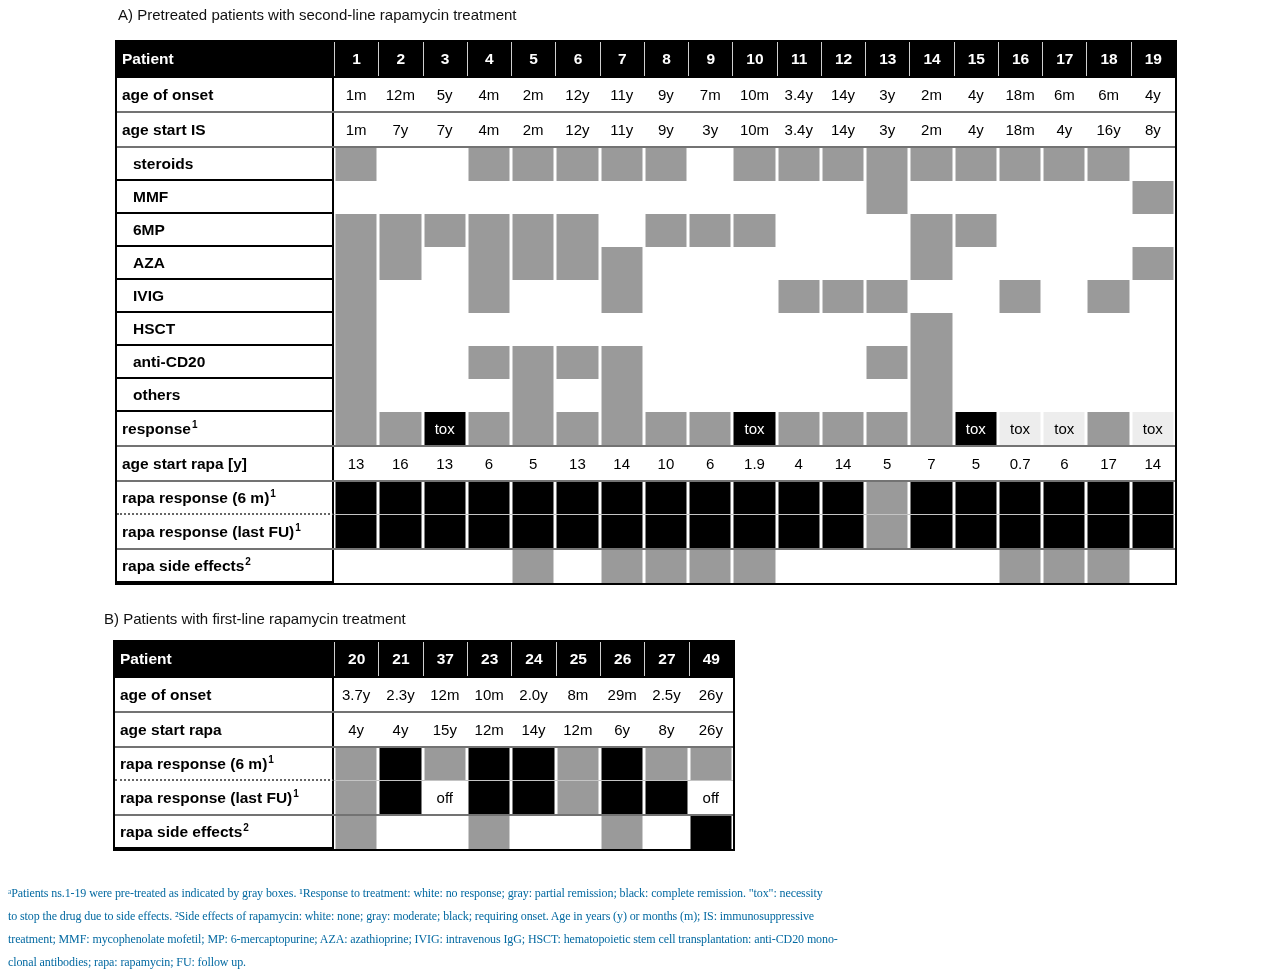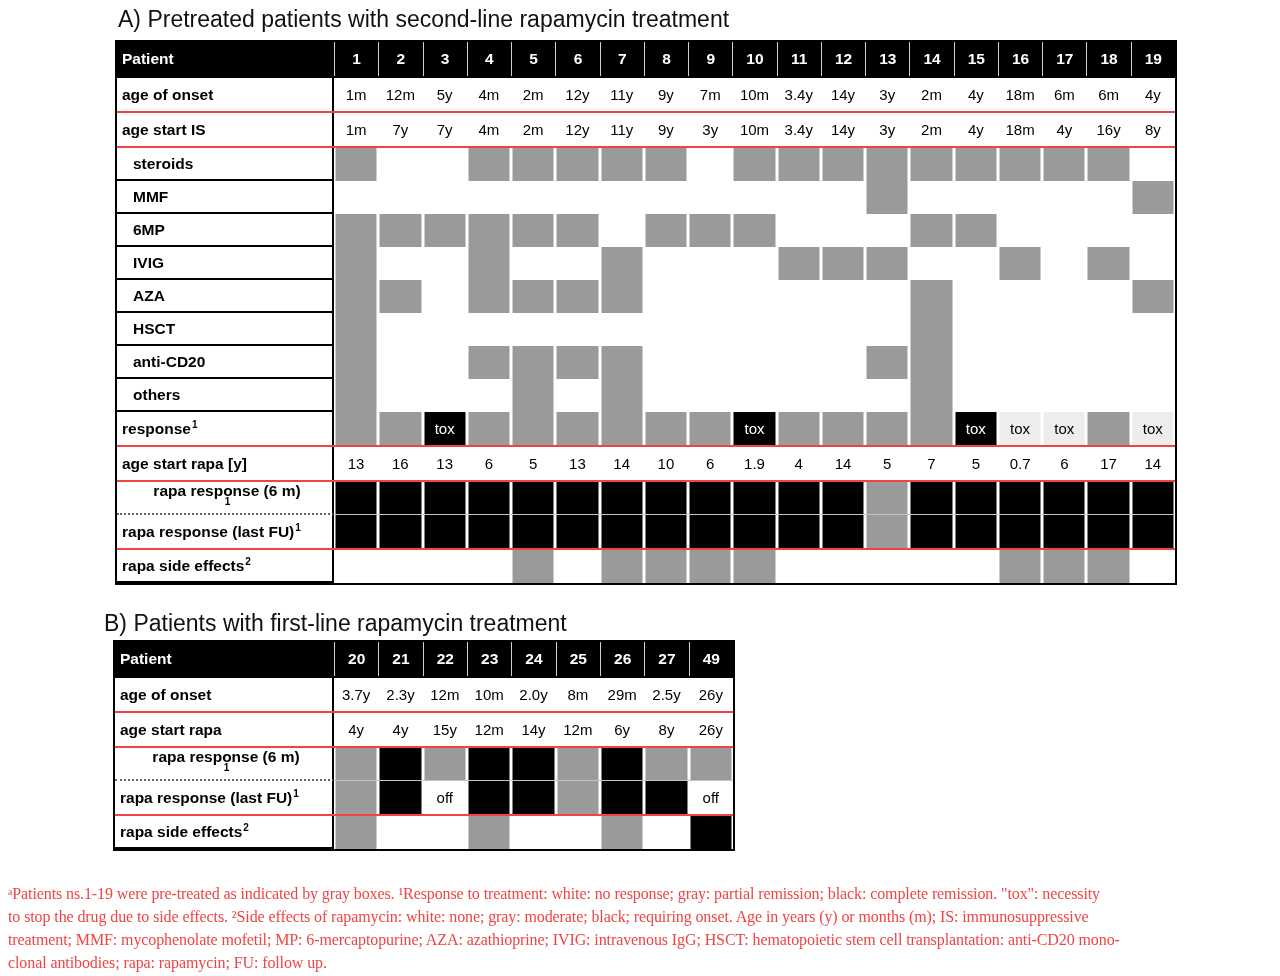--- a/index.html
+++ b/index.html
@@ -1,45 +1,45 @@
 <!DOCTYPE html>
 <html><head>
 <meta charset="utf-8">
 <style>
   html,body{margin:0;padding:0;background:#fff;}
   body{width:1280px;height:976px;position:relative;font-family:"Liberation Sans",sans-serif;color:#000;}
-  .fig-title{position:absolute;font-size:23px;color:#111;}
+  .fig-title{position:absolute;font-size:15px;color:#111;}
   #title-a{left:118px;top:6px;}
   #title-b{left:104px;top:610px;}
   .table{position:absolute;border:2.5px solid #000;box-sizing:border-box;background:#fff;}
   #table-a{left:115px;top:40px;width:1062px;}
   #table-b{left:113px;top:640px;width:622px;}
   .row{display:grid;height:33px;box-sizing:content-box;}
   .ta .row{grid-template-columns:217px repeat(19,1fr);}
   .tb .row{grid-template-columns:219px repeat(9,1fr);}
   .row.header{height:34px;background:#000;border-bottom:2px solid #000;}
-  .row.bb{border-bottom:2px solid #ef4444;}
+  .row.bb{border-bottom:2px solid #737373;}
   .cell{display:flex;align-items:center;justify-content:center;overflow:hidden;}
   .label-cell{justify-content:flex-start;padding-left:5px;font-weight:bold;font-size:15.5px;border-right:2.5px solid #000;background:#fff;align-items:center;text-align:center;}
   .label-cell.indent{padding-left:16px;}
   .row.header .label-cell{background:#000;color:#fff;border-right:none;}
   .label-cell sup{font-size:10px;font-weight:bold;margin-left:1px;transform:translateY(-4px);}
   .pnum{color:#fff;font-weight:bold;font-size:15.5px;border-left:1.5px solid #cfcfcf;}
   .val{font-size:15px;}
   .box{font-size:15px;box-shadow:inset 1.5px 0 0 #fff,inset -1.5px 0 0 #fff;}
   .box.w{background:#fff;}
   .box.g{background:#9a9a9a;}
   .box.b{background:#000;}
   .box.toxb{background:#000;color:#fff;}
   .box.toxw{background:#ededed;color:#000;}
   .box.off{background:#fff;color:#000;}
   .row.boxes:not(.bb):not(.dotted) .label-cell{border-bottom:2px solid #000;box-sizing:border-box;}
-  .row.dotted .label-cell{border-bottom:2px dotted #666;box-sizing:border-box;flex-direction:column;}
+  .row.dotted .label-cell{border-bottom:2px dotted #666;box-sizing:border-box;}
   .row.dotted .box{border-bottom:1px solid #c4c4c4;box-sizing:border-box;}
-  .footnote{position:absolute;left:8px;top:882px;width:1266px;font-family:"Liberation Serif",serif;font-size:16px;line-height:23px;color:#ef4444;letter-spacing:-0.1px;}
+  .footnote{position:absolute;left:8px;top:882px;width:1266px;font-family:"Liberation Serif",serif;font-size:12px;line-height:23px;color:#0369a1;letter-spacing:-0.1px;}
 </style>
 </head>
 <body>
 
 <div class="fig-title" id="title-a">A) Pretreated patients with second-line rapamycin treatment</div>
 <div class="table ta" id="table-a">
     <div class="row header">
       <div class="cell label-cell">Patient</div>
       <div class="cell pnum">1</div>
       <div class="cell pnum">2</div>
@@ -176,20 +176,44 @@
       <div class="cell box w"></div>
       <div class="cell box g"></div>
       <div class="cell box g"></div>
       <div class="cell box w"></div>
       <div class="cell box w"></div>
       <div class="cell box w"></div>
       <div class="cell box w"></div>
     </div>
     <div class="row boxes">
       <div class="cell label-cell indent">
+        <span>AZA</span>
+      </div>
+      <div class="cell box g"></div>
+      <div class="cell box g"></div>
+      <div class="cell box w"></div>
+      <div class="cell box g"></div>
+      <div class="cell box g"></div>
+      <div class="cell box g"></div>
+      <div class="cell box g"></div>
+      <div class="cell box w"></div>
+      <div class="cell box w"></div>
+      <div class="cell box w"></div>
+      <div class="cell box w"></div>
+      <div class="cell box w"></div>
+      <div class="cell box w"></div>
+      <div class="cell box g"></div>
+      <div class="cell box w"></div>
+      <div class="cell box w"></div>
+      <div class="cell box w"></div>
+      <div class="cell box w"></div>
+      <div class="cell box g"></div>
+    </div>
+    <div class="row boxes">
+      <div class="cell label-cell indent">
         <span>IVIG</span>
       </div>
       <div class="cell box g"></div>
       <div class="cell box w"></div>
       <div class="cell box w"></div>
       <div class="cell box g"></div>
       <div class="cell box w"></div>
       <div class="cell box w"></div>
       <div class="cell box g"></div>
       <div class="cell box w"></div>
@@ -197,44 +221,20 @@
       <div class="cell box w"></div>
       <div class="cell box g"></div>
       <div class="cell box g"></div>
       <div class="cell box g"></div>
       <div class="cell box w"></div>
       <div class="cell box w"></div>
       <div class="cell box g"></div>
       <div class="cell box w"></div>
       <div class="cell box g"></div>
       <div class="cell box w"></div>
-    </div>
-    <div class="row boxes">
-      <div class="cell label-cell indent">
-        <span>AZA</span>
-      </div>
-      <div class="cell box g"></div>
-      <div class="cell box g"></div>
-      <div class="cell box w"></div>
-      <div class="cell box g"></div>
-      <div class="cell box g"></div>
-      <div class="cell box g"></div>
-      <div class="cell box g"></div>
-      <div class="cell box w"></div>
-      <div class="cell box w"></div>
-      <div class="cell box w"></div>
-      <div class="cell box w"></div>
-      <div class="cell box w"></div>
-      <div class="cell box w"></div>
-      <div class="cell box g"></div>
-      <div class="cell box w"></div>
-      <div class="cell box w"></div>
-      <div class="cell box w"></div>
-      <div class="cell box w"></div>
-      <div class="cell box g"></div>
     </div>
     <div class="row boxes">
       <div class="cell label-cell indent">
         <span>HSCT</span>
       </div>
       <div class="cell box g"></div>
       <div class="cell box w"></div>
       <div class="cell box w"></div>
       <div class="cell box w"></div>
       <div class="cell box w"></div>
@@ -426,21 +426,21 @@
       <div class="cell box w"></div>
     </div>
   </div>
 
 <div class="fig-title" id="title-b">B) Patients with first-line rapamycin treatment</div>
 <div class="table tb" id="table-b">
     <div class="row header">
       <div class="cell label-cell">Patient</div>
       <div class="cell pnum">20</div>
       <div class="cell pnum">21</div>
-      <div class="cell pnum">22</div>
+      <div class="cell pnum">37</div>
       <div class="cell pnum">23</div>
       <div class="cell pnum">24</div>
       <div class="cell pnum">25</div>
       <div class="cell pnum">26</div>
       <div class="cell pnum">27</div>
       <div class="cell pnum">49</div>
     </div>
     <div class="row bb">
       <div class="cell label-cell">
         <span>age of onset</span>

